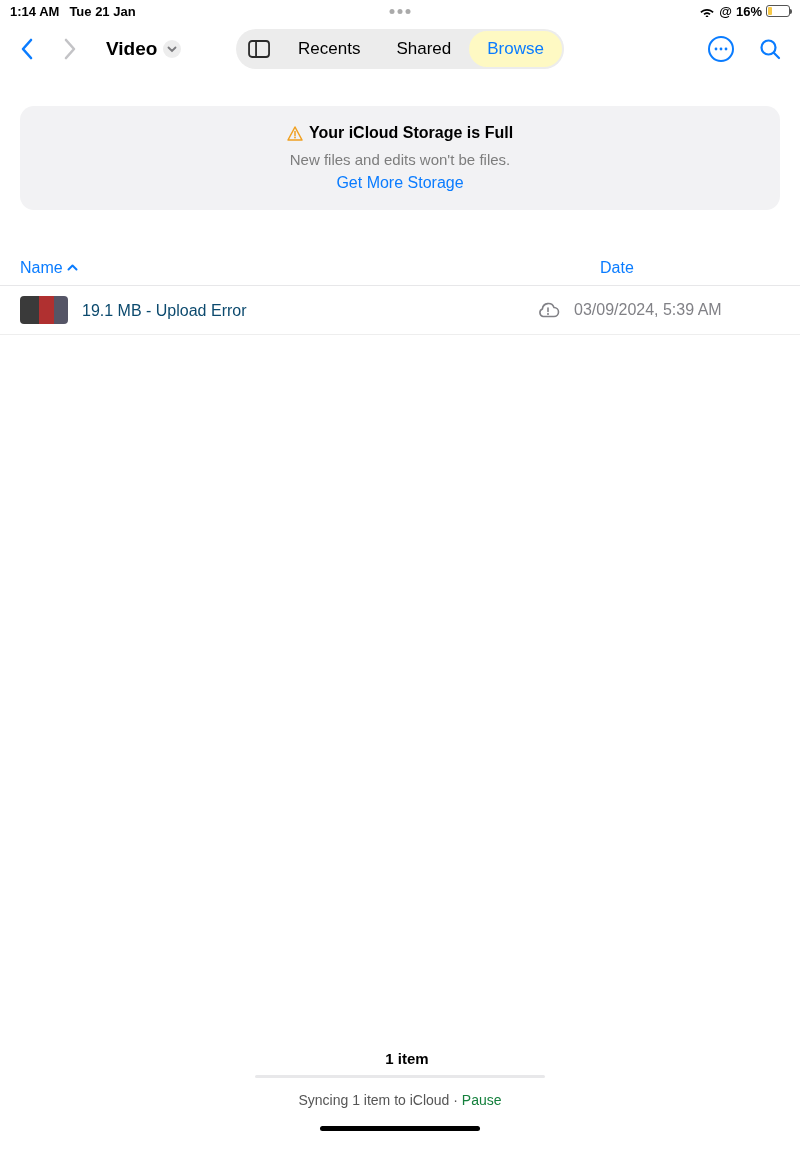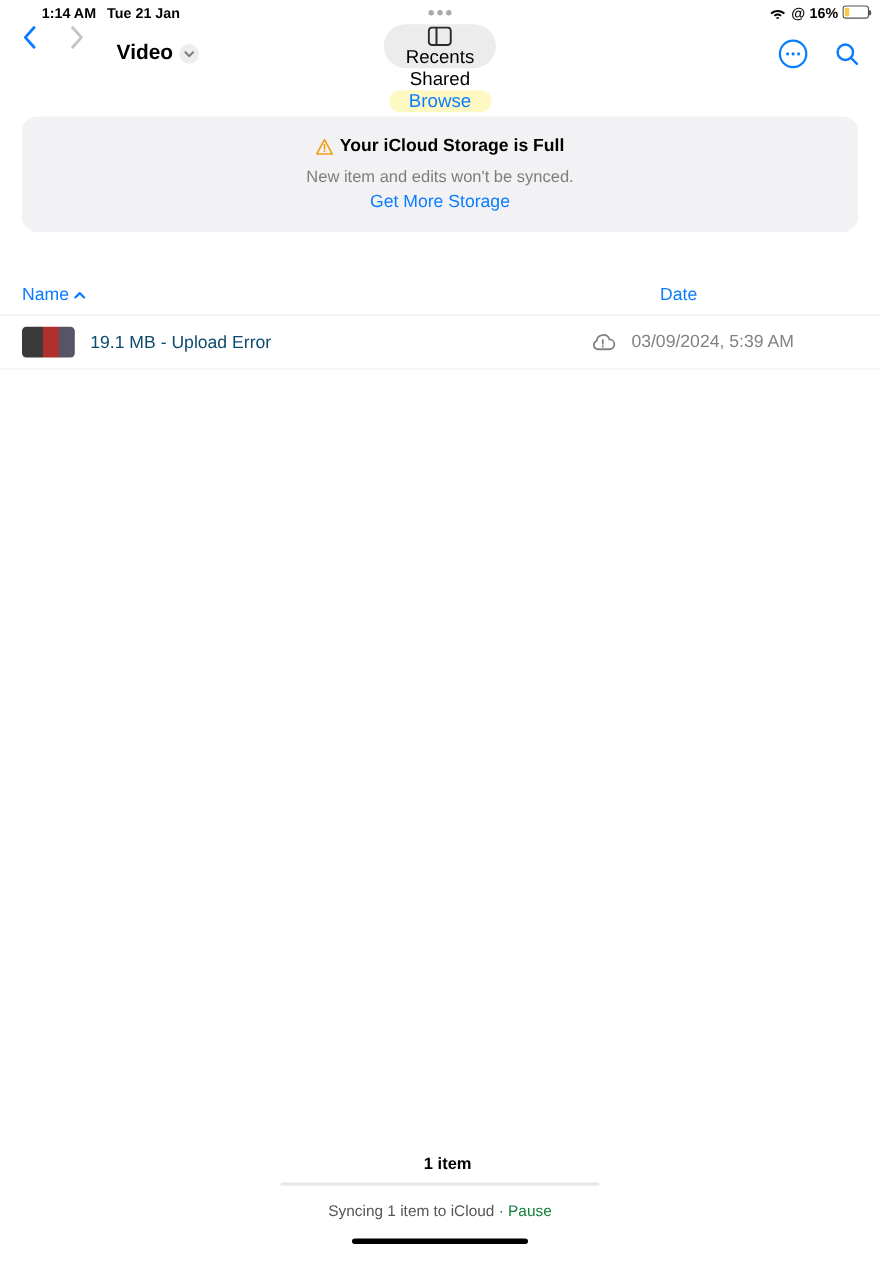--- a/index.html
+++ b/index.html
@@ -1,33 +1,33 @@
 <!DOCTYPE html>
 <html><head>
 <meta charset="utf-8">
 <style>
 * { margin: 0; padding: 0; box-sizing: border-box; -webkit-font-smoothing: antialiased; }
 body { font-family: -apple-system, "SF Pro Text", "Helvetica Neue", Arial, sans-serif; background: #fff; width: 800px; height: 1151px; position: relative; overflow: hidden; }
 
 
-.status-bar { height: 22px; display: flex; align-items: center; justify-content: space-between; padding: 0 10px; font-size: 13px; font-weight: 600; margin-left: 28px; }
+.status-bar { height: 22px; display: flex; align-items: center; justify-content: space-between; padding: 0 10px; font-size: 13px; font-weight: 600; }
 .status-left { display: flex; gap: 10px; }
 .status-center { position: absolute; left: 50%; transform: translateX(-50%); display: flex; gap: 3px; }
 .dot { width: 5px; height: 5px; border-radius: 50%; background: #aaa; }
 .status-right { display: flex; align-items: center; gap: 4px; }
 .battery { width: 24px; height: 12px; border: 1.3px solid #555; border-radius: 3px; position: relative; display:flex; align-items:center; }
 .battery::after { content: ""; position: absolute; right: -3px; top: 3px; width: 2px; height: 5px; background: #555; border-radius: 0 2px 2px 0;}
 .battery-fill { height: 8px; width: 16%; background: #f7c948; border-radius: 1px; margin-left:1px;}
 
 
-.nav { height: 54px; display: flex; padding: 0 18px; gap: 28px; }
+.nav { height: 54px; display: flex; align-items: center; padding: 0 18px; gap: 28px; }
 .nav-arrow { width: 16px; height: 24px; display:flex; align-items:center; justify-content:center; }
 .title-wrap { display: flex; align-items: center; gap: 6px; font-size: 19px; font-weight: 600; }
 .chev { width:18px;height:18px;border-radius:50%;background:#ededed;display:flex;align-items:center;justify-content:center;}
-.segmented { display:flex; background:#ececec; border-radius: 20px; padding:2px; margin-left:auto; margin-right:auto; height:40px; align-items:center; position: absolute; left:50%; transform:translateX(-50%);flex-direction:column;}
+.segmented { display:flex; background:#ececec; border-radius: 20px; padding:2px; margin-left:auto; margin-right:auto; height:40px; align-items:center; position: absolute; left:50%; transform:translateX(-50%);}
 .seg-icon { width:42px; display:flex; align-items:center; justify-content:center;}
 .seg-btn { padding: 0 18px; height:36px; display:flex;align-items:center; font-size:17px; font-weight:400; border-radius:18px; color:#000;}
 .seg-btn.active { background:#fef9c3; color:#0a7cff; font-weight:500;}
 .nav-right { margin-left:auto; display:flex; gap:24px; align-items:center;}
 .circ { width:26px;height:26px;border:2px solid #0a7cff;border-radius:50%;display:flex;align-items:center;justify-content:center;color:#0a7cff;font-size:14px;letter-spacing:1px;}
 
 
 .notice { background:#f2f2f4; margin:30px 20px 0; border-radius:14px; padding:18px 20px; text-align:center; }
 .notice-title { font-size:16px; font-weight:600; display:inline-flex; align-items:center; gap:6px; }
 .notice-sub { font-size:15px; color:#7d7d7d; margin-top:6px;}
@@ -138,21 +138,21 @@
   <div class="notice-title">
     <span class="warn-tri">
       <svg width="16" height="15" viewBox="0 0 16 15">
           <path fill="none" stroke="#f0a020" stroke-width="1.5" stroke-linejoin="round" d="M8 1 15 14H1z"></path>
           <line x1="8" y1="5.5" x2="8" y2="9.5" stroke="#f0a020" stroke-width="1.5" stroke-linecap="round"></line>
           <circle cx="8" cy="11.5" r="0.9" fill="#f0a020"></circle>
         </svg>
     </span>
     <span>Your iCloud Storage is Full</span>
   </div>
-  <div class="notice-sub">New item and edits won't be synced.</div>
+  <div class="notice-sub">New files and edits won't be files.</div>
   <a class="notice-link">Get More Storage</a>
 </div>
 
 <div class="cols">
   <div class="col-name">
     <span>Name</span>
     <span>
       <svg width="11" height="8" viewBox="0 0 11 8">
           <path fill="none" stroke="#0a7cff" stroke-width="2" stroke-linecap="round" stroke-linejoin="round" d="M1.5 5.5 5.5 1.5l4 4"></path>
         </svg>

